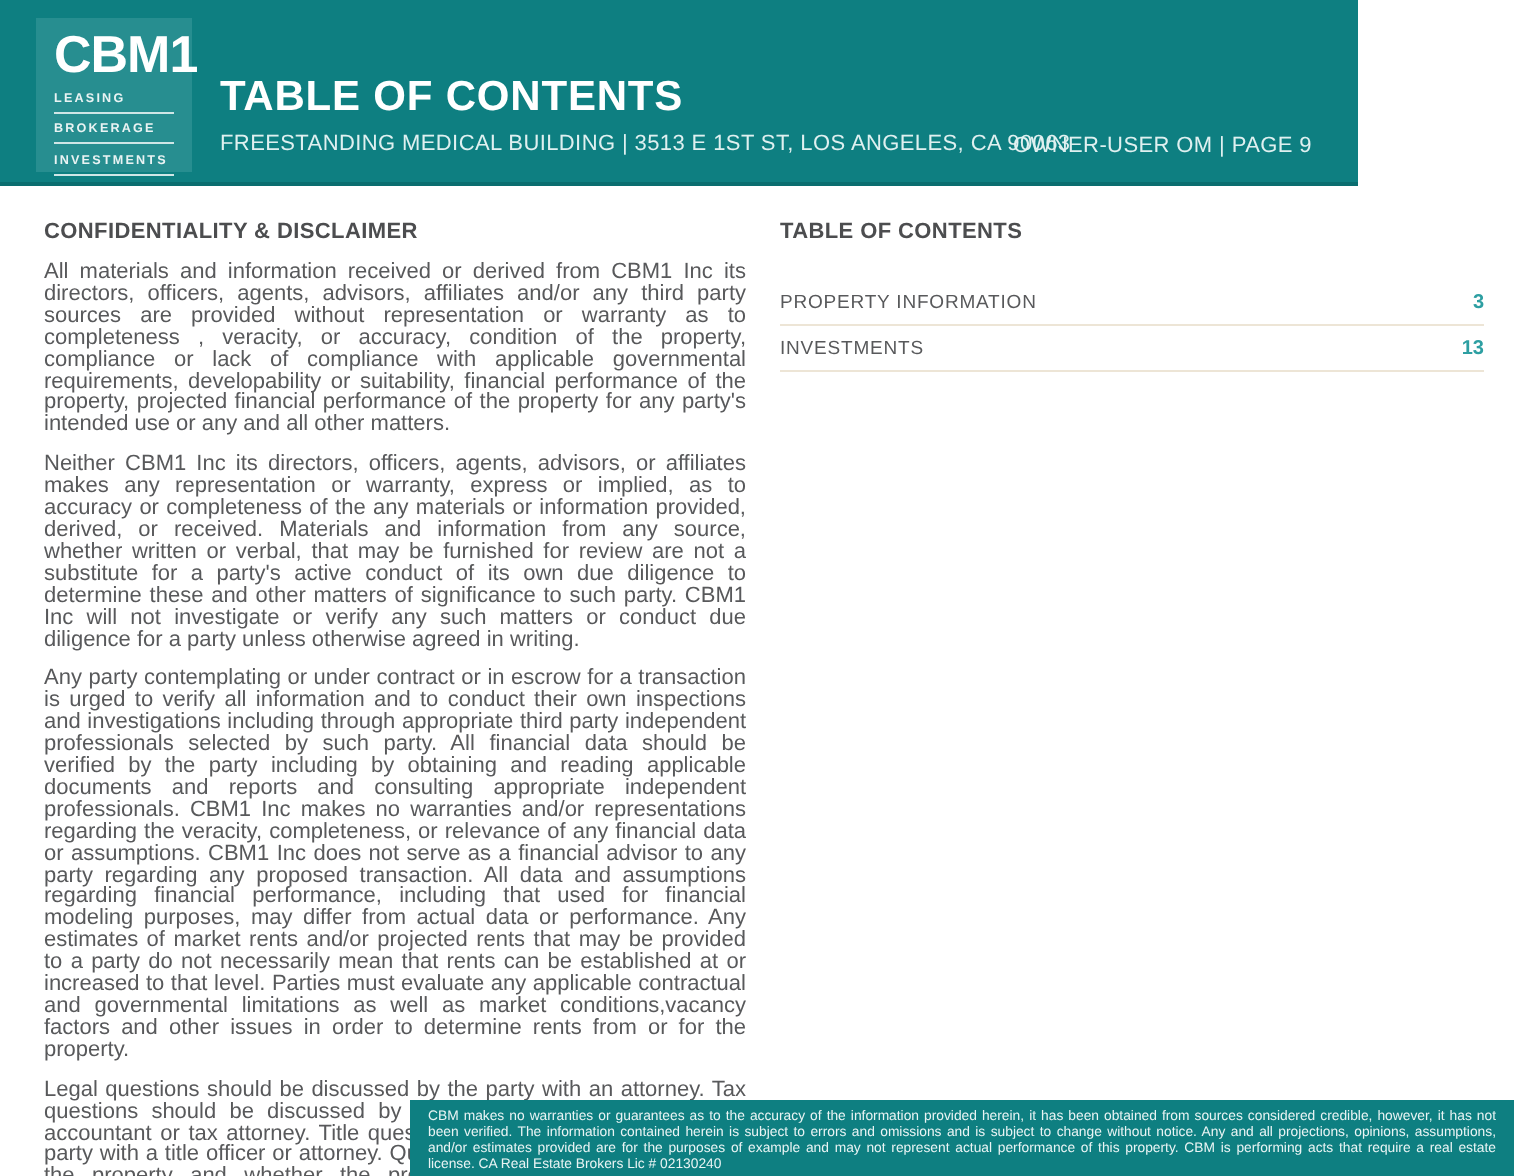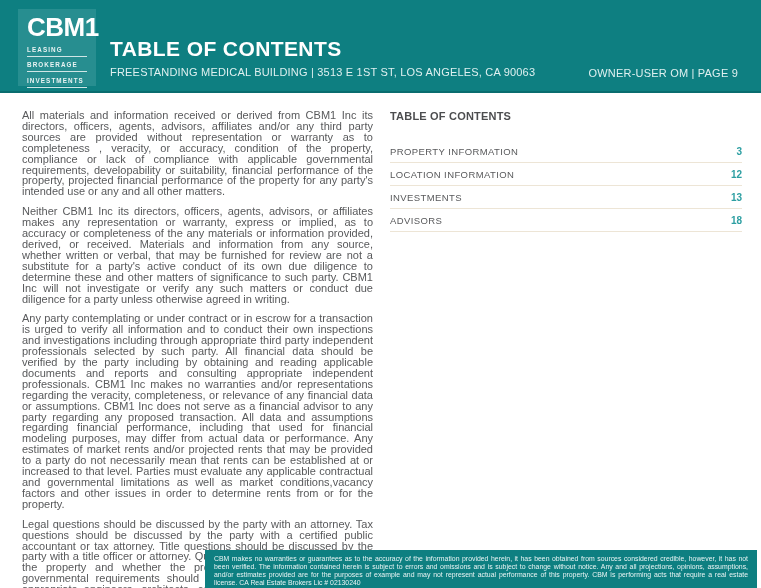--- a/index.html
+++ b/index.html
@@ -6,21 +6,21 @@
   html,body { width:761px; height:588px; }
   body {
     position:relative;
     background:#ffffff;
     font-family:"Liberation Sans", sans-serif;
     overflow:hidden;
   }
 
   
   .header {
-    position:absolute; top:0; left:0; width:761px; height:93px;
+    position:absolute; top:0; left:0; width:679px; height:93px;
     background:#0E7F81;
     border-bottom:2px solid #0A6D6F;
   }
   .logo-box {
     position:absolute; left:18px; top:9px; width:78px; height:77px;
     background:#278E90;
     padding:5px 9px 0 9px;
   }
   .logo-brand {
     color:#ffffff; font-weight:bold; font-size:26px; line-height:1.05;
@@ -89,43 +89,36 @@
     <div class="logo-item">LEASING</div>
     <div class="logo-item">BROKERAGE</div>
     <div class="logo-item">INVESTMENTS</div>
   </div>
   <div class="header-title">TABLE OF CONTENTS</div>
   <div class="header-subtitle">FREESTANDING MEDICAL BUILDING | 3513 E 1ST ST, LOS ANGELES, CA 90063</div>
   <div class="header-meta">OWNER-USER OM | PAGE 9</div>
 </div>
 
 <div class="disclaimer">
+  <div class="section-heading">CONFIDENTIALITY &amp; DISCLAIMER</div>
   <p>All materials and information received or derived from CBM1 Inc its directors, officers, agents, advisors, affiliates and/or any third party sources are provided without representation or warranty as to completeness , veracity, or accuracy, condition of the property, compliance or lack of compliance with applicable governmental requirements, developability or suitability, financial performance of the property, projected financial performance of the property for any party's intended use or any and all other matters.</p>
   <p>Neither CBM1 Inc its directors, officers, agents, advisors, or affiliates makes any representation or warranty, express or implied, as to accuracy or completeness of the any materials or information provided, derived, or received. Materials and information from any source, whether written or verbal, that may be furnished for review are not a substitute for a party's active conduct of its own due diligence to determine these and other matters of significance to such party. CBM1 Inc will not investigate or verify any such matters or conduct due diligence for a party unless otherwise agreed in writing.</p>
   <p>Any party contemplating or under contract or in escrow for a transaction is urged to verify all information and to conduct their own inspections and investigations including through appropriate third party independent professionals selected by such party. All financial data should be verified by the party including by obtaining and reading applicable documents and reports and consulting appropriate independent professionals. CBM1 Inc makes no warranties and/or representations regarding the veracity, completeness, or relevance of any financial data or assumptions. CBM1 Inc does not serve as a financial advisor to any party regarding any proposed transaction. All data and assumptions regarding financial performance, including that used for financial modeling purposes, may differ from actual data or performance. Any estimates of market rents and/or projected rents that may be provided to a party do not necessarily mean that rents can be established at or increased to that level. Parties must evaluate any applicable contractual and governmental limitations as well as market conditions,vacancy factors and other issues in order to determine rents from or for the property.</p>
   <p>Legal questions should be discussed by the party with an attorney. Tax questions should be discussed by the party with a certified public accountant or tax attorney. Title questions should be discussed by the party with a title officer or attorney. Questions regarding the condition of the property and whether the property complies with applicable governmental requirements should be discussed by the party with appropriate engineers, architects, contractors, other consultants and governmental agencies. All properties and services are marketed by CBM1 Inc in compliance with all applicable fair housing and equal opportunity laws.</p>
 </div>
 
 <div class="toc">
   <div class="section-heading">TABLE OF CONTENTS</div>
   <div class="toc-rows">
     <div class="toc-row">
       <span class="toc-label">PROPERTY INFORMATION</span>
       <span class="toc-page">3</span>
     </div>
     <div class="toc-row">
-      <span class="toc-label">LOCATION INFORMATION</span>
-      <span class="toc-page">12</span>
-    </div>
-    <div class="toc-row">
       <span class="toc-label">INVESTMENTS</span>
       <span class="toc-page">13</span>
-    </div>
-    <div class="toc-row">
-      <span class="toc-label">ADVISORS</span>
-      <span class="toc-page">18</span>
     </div>
   </div>
 </div>
 
 <div class="footer">
   <div class="footer-text">CBM makes no warranties or guarantees as to the accuracy of the information provided herein, it has been obtained from sources considered credible, however, it has not been verified. The information contained herein is subject to errors and omissions and is subject to change without notice. Any and all projections, opinions, assumptions, and/or estimates provided are for the purposes of example and may not represent actual performance of this property. CBM is performing acts that require a real estate license. CA Real Estate Brokers Lic # 02130240</div>
 </div>
 
 </body></html>

